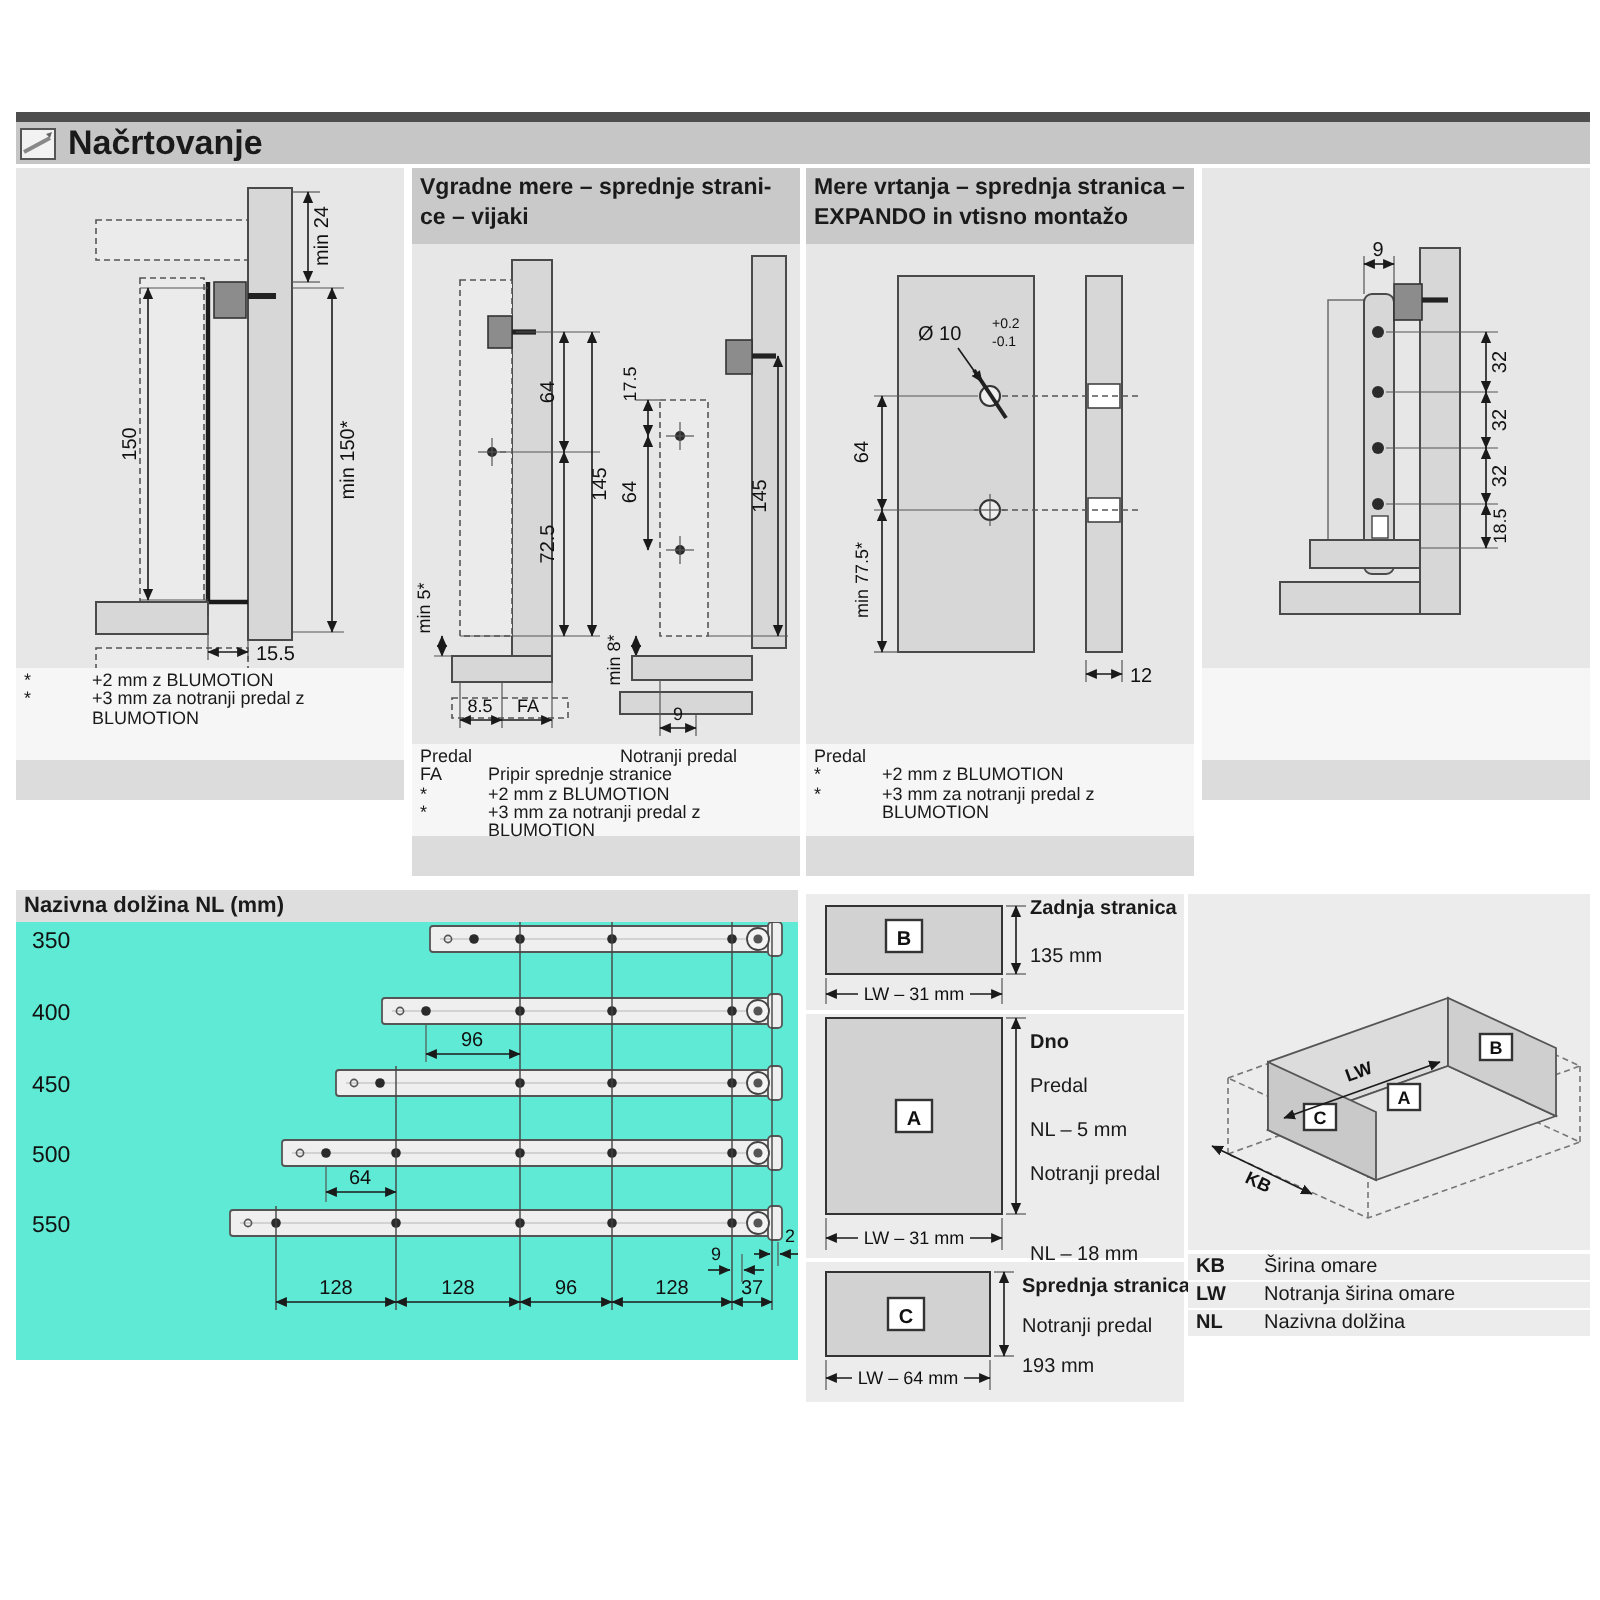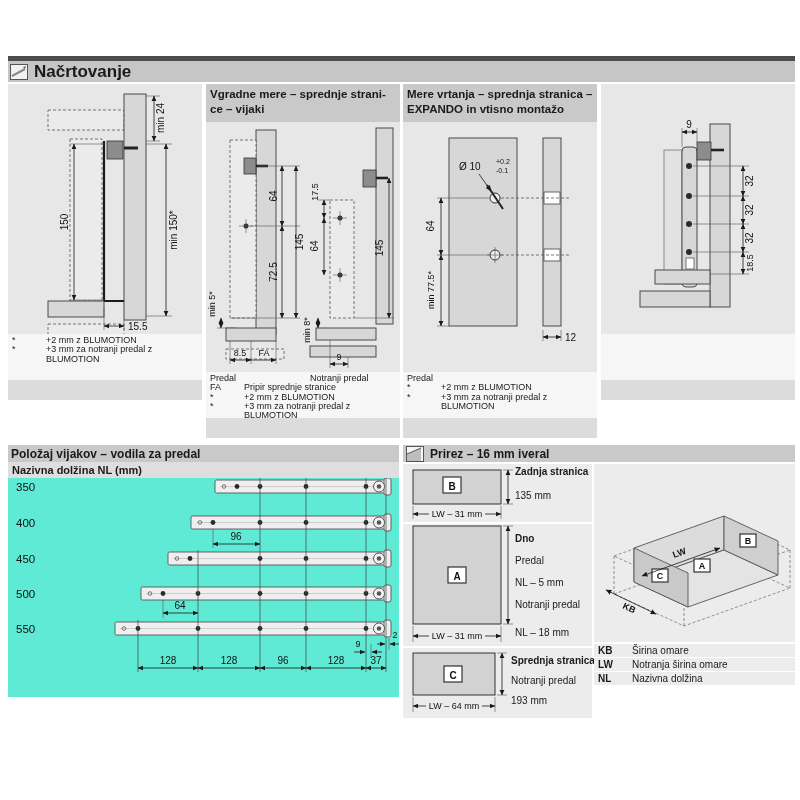--- a/index.html
+++ b/index.html
@@ -337,23 +337,20 @@
         </g>
         <rect class="pn" x="54" y="186" width="55" height="14"></rect>
         <rect class="pn" x="39" y="207" width="70" height="16"></rect>
       </svg>
     </div>
     <div class="col-fn"></div>
     <div class="col-strip"></div>
   </div>
 
   <div class="abs sec-left">
-    <div class="sec-hdr">
-      <span>Položaj vijakov – vodila za predal</span>
-    </div>
     <div class="sec-sub">
       <span>Nazivna dolžina NL (mm)</span>
     </div>
     <div class="rails-body">
       <svg width="391" height="219" viewBox="0 0 391 219">
 
         <g>
           <rect class="rail" x="207" y="2" width="173" height="13" rx="1.5"></rect>
             <line class="seam" x1="212" y1="8.5" x2="366" y2="8.5"></line>
           <rect class="rail" x="376" y="0" width="7" height="17" rx="2"></rect>
@@ -466,28 +463,20 @@
           <text class="t" text-anchor="middle" x="221" y="186">128</text>
           <text class="t" text-anchor="middle" x="275" y="186">96</text>
           <text class="t" text-anchor="middle" x="328" y="186">128</text>
           <text class="t" text-anchor="middle" x="368" y="186">37</text>
         </g>
       </svg>
     </div>
   </div>
 
   <div class="abs sec-right">
-    <div class="sec-hdr">
-      <svg class="icon-chip" viewBox="0 0 18 16">
-        <rect x="0.5" y="0.5" width="17" height="15" fill="#f5f5f5" stroke="#555"></rect>
-        <polygon points="1,15 1,8 15,2 15,15" fill="#bdbdbd"></polygon>
-        <line x1="1" y1="8" x2="15" y2="2" stroke="#555" stroke-width="1"></line>
-      </svg>
-      <span>Prirez – 16 mm iveral</span>
-    </div>
     <div class="cut-body">
 
       <div class="band band-b">
         <svg width="189" height="58" viewBox="0 0 189 58">
           <rect class="prt" x="10" y="6" width="88" height="34"></rect>
           <rect class="chip" x="40" y="13" width="18" height="16"></rect>
           <text class="t bold" text-anchor="middle" x="49" y="25.5">B</text>
           <line class="xl" x1="100" y1="6" x2="110" y2="6"></line>
             <line class="xl" x1="100" y1="40" x2="110" y2="40"></line>
           <line class="dl" x1="105" y1="6" x2="105" y2="40" marker-start="url(#arw)" marker-end="url(#arw)"></line>
@@ -512,21 +501,21 @@
           <line class="xl" x1="10" y1="102" x2="10" y2="118"></line>
             <line class="xl" x1="98" y1="102" x2="98" y2="118"></line>
           <line class="dl" x1="10" y1="112" x2="98" y2="112" marker-start="url(#arw)" marker-end="url(#arw)"></line>
           <rect class="lblbg" x="26" y="106" width="56" height="11"></rect>
           <text class="t t9" text-anchor="middle" x="54" y="115">LW – 31 mm</text>
         </svg>
         <div class="pt-title" style="top:9px">Dno</div>
         <div class="pt-line" style="top:31px">Predal</div>
         <div class="pt-line" style="top:53px">NL – 5 mm</div>
         <div class="pt-line" style="top:75px">Notranji predal</div>
-        <div class="pt-line" style="top:103px">NL – 18 mm</div>
+        <div class="pt-line" style="top:115px">NL – 18 mm</div>
       </div>
 
       <div class="band band-c">
         <svg width="189" height="70" viewBox="0 0 189 70">
           <rect class="prt" x="10" y="5" width="82" height="42"></rect>
           <rect class="chip" x="41" y="18" width="18" height="16"></rect>
           <text class="t bold" text-anchor="middle" x="50" y="30.5">C</text>
           <line class="xl" x1="94" y1="5" x2="104" y2="5"></line>
             <line class="xl" x1="94" y1="47" x2="104" y2="47"></line>
           <line class="dl" x1="99" y1="5" x2="99" y2="47" marker-start="url(#arw)" marker-end="url(#arw)"></line>

